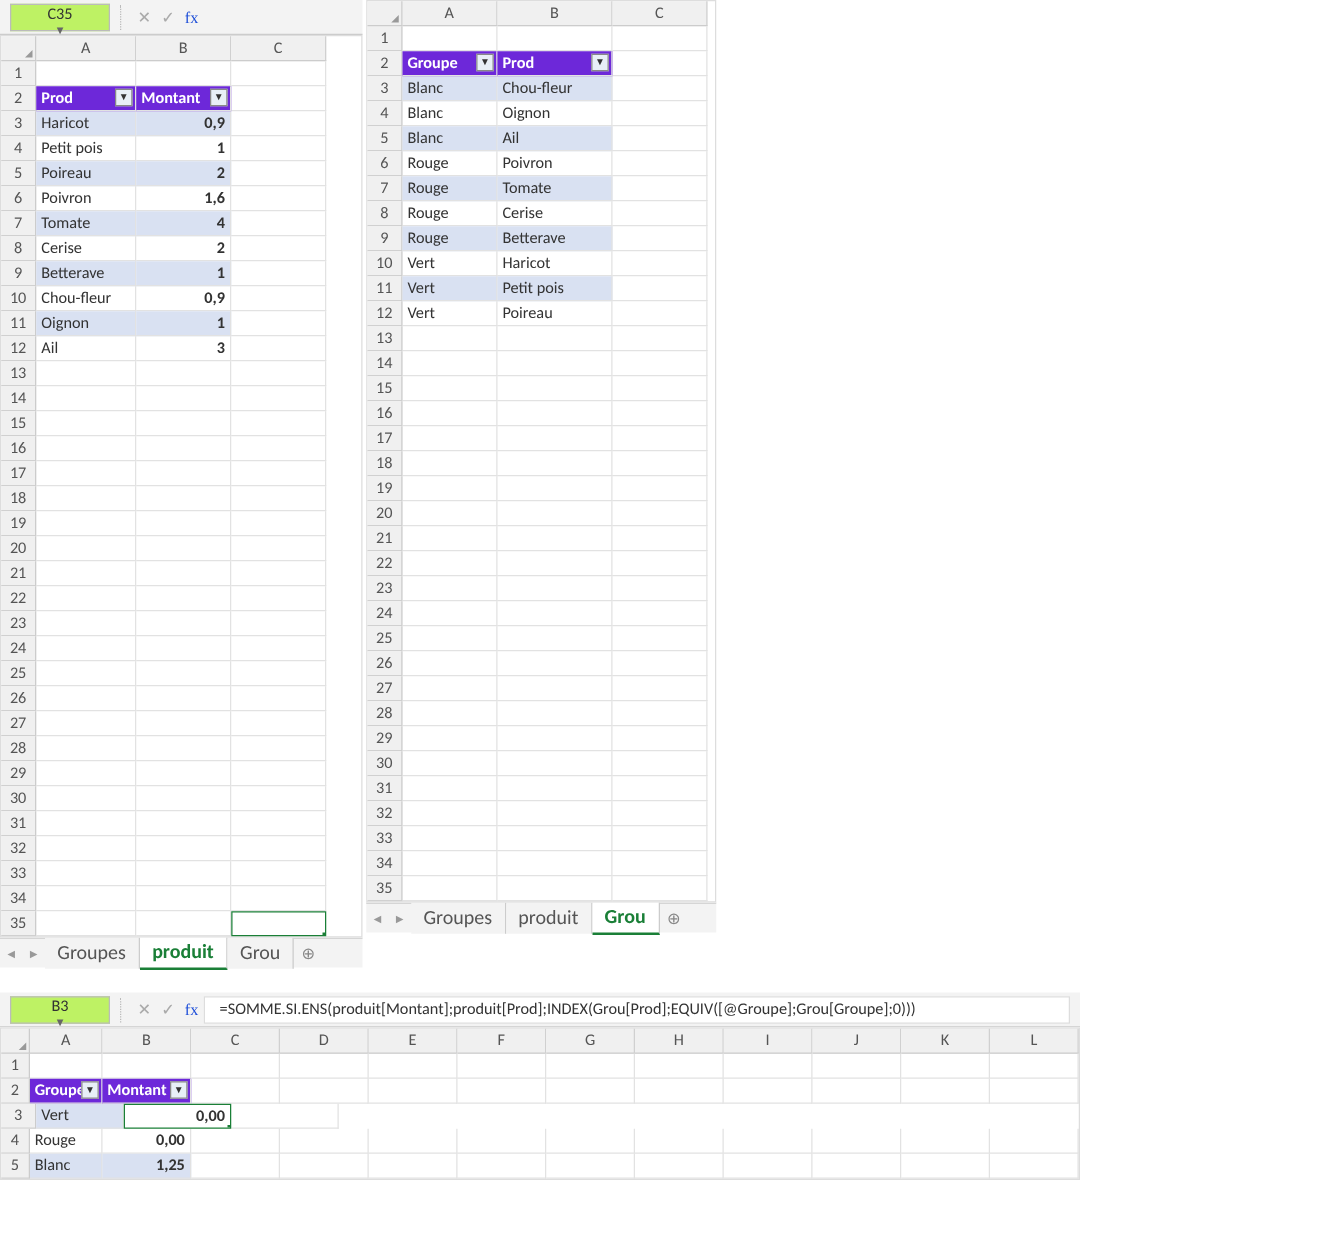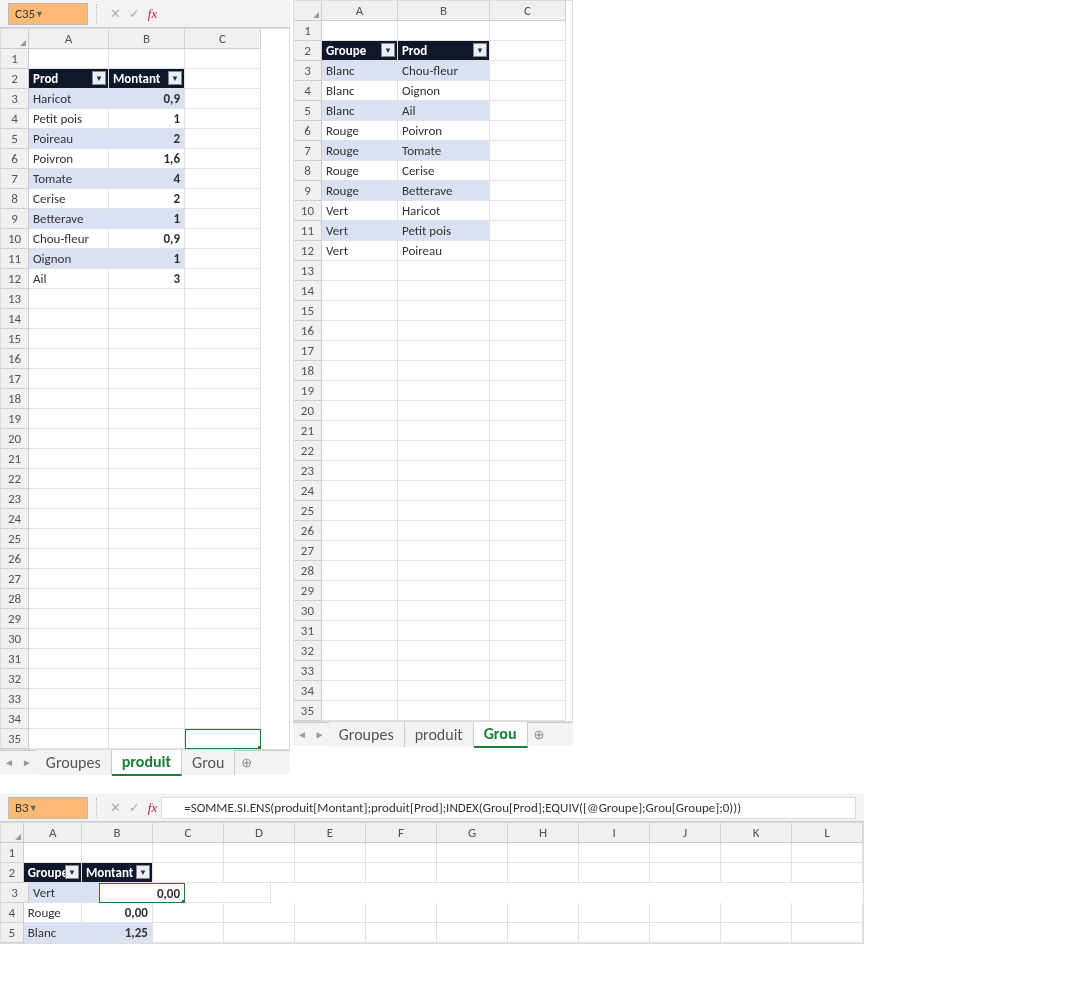--- a/index.html
+++ b/index.html
@@ -3,39 +3,39 @@
 <meta charset="utf-8">
 <style>
   * { box-sizing: border-box; margin: 0; padding: 0; }
   body { font-family: Calibri, Arial, sans-serif; font-size: 13px; color: #333; background: #fff; }
   .panel { display: inline-block; vertical-align: top; }
   .panel1 { width: 290px; }
   .panel2 { width: 280px; margin-left: 0px; }
   .panel3 { width: 864px; margin-top: 20px; display: block; }
 
   .namebox-row { display: flex; align-items: center; height: 28px; background: #f3f3f3; border-bottom: 1px solid #ccc; }
-  .namebox { width: 80px; height: 22px; background: #fdba74; border: 1px solid #bbb; margin: 0 4px 0 8px; padding: 0 6px; display: flex; align-items: center; font-size: 13px; }
+  .namebox { width: 80px; height: 22px; background: #bef264; border: 1px solid #bbb; margin: 0 4px 0 8px; padding: 0 6px; display: flex; align-items: center; justify-content: space-between; font-size: 13px; flex-direction: column; }
   .namebox .dd { color: #666; font-size: 9px; }
   .fx-sep { width: 6px; height: 20px; border-left: 1px dotted #bbb; margin: 0 4px; }
   .fx-icons { display: flex; align-items: center; color: #aaa; }
   .fx-icons span { margin: 0 4px; font-size: 13px; }
-  .fx-icon { font-style: italic; font-family: 'Cambria Math', serif; color: #be185d; margin-right: 6px; font-size:13px;text-align:center;}
-  .formula-bar { flex: 1; height: 22px; background: #fff; border: 1px solid #ddd; margin-right: 8px; padding: 2px 22px; font-size: 13px; overflow: hidden; white-space: nowrap; }
+  .fx-icon { font-family: 'Cambria Math', serif; color: #1d4ed8; margin-right: 6px; font-size:13px;text-align:center;}
+  .formula-bar { flex: 1; height: 22px; background: #fff; border: 1px solid #ddd; margin-right: 8px; padding: 2px 12px; font-size: 13px; overflow: hidden; white-space: nowrap; }
 
   .grid-wrap { position: relative; background: #fff; border: 1px solid #ddd; }
   .grid-head { display: flex; }
   .corner { width: 28px; height: 20px; background: #f0f0f0; border-right: 1px solid #ccc; border-bottom: 1px solid #ccc; position: relative; }
   .corner::after { content:""; position:absolute; right:2px; bottom:2px; width:0; height:0; border-left:6px solid transparent; border-bottom:6px solid #999;}
   .colhead { height: 20px; background: #f0f0f0; border-right: 1px solid #d0d0d0; border-bottom: 1px solid #ccc; display: flex; align-items: center; justify-content: center; color: #555; font-size: 13px; }
   .rowhead { width: 28px; height: 20px; background: #f0f0f0; border-right: 1px solid #ccc; border-bottom: 1px solid #d0d0d0; display: flex; align-items: center; justify-content: center; color: #555; font-size: 13px; }
   .grid-body { }
   .grow { display: flex; height: 20px; }
   .cell { height: 20px; border-right: 1px solid #e2e2e2; border-bottom: 1px solid #e2e2e2; padding: 0 4px; display: flex; align-items: center; overflow: hidden; white-space: nowrap; }
   .num { justify-content: flex-end; font-weight: bold; }
-  .th { background: #0f172a; color: #fff; font-weight: bold; position: relative; }
+  .th { background: #6d28d9; color: #fff; font-weight: bold; position: relative; }
   .th .fbtn { position: absolute; right: 2px; top: 2px; width: 14px; height: 14px; background: #e8eff7; border: 1px solid #888; display: flex; align-items: center; justify-content: center; font-size: 8px; color: #333; }
   .band { background: #d9e1f2; }
   .sel-cell { border: 1.6px solid #1a7f37; background: #fff; position: relative; }
   .sel-cell::after { content:""; position:absolute; right:-3px; bottom:-3px; width:5px; height:5px; background:#1a7f37; }
   
   .sheet-tabs { display: flex; align-items: center; height: 24px; background: #f3f3f3; border-top: 1px solid #ccc; }
   .nav-arr { color: #999; margin: 0 4px; font-size: 10px; }
   .tab { padding: 3px 10px; border-right: 1px solid #ccc; font-size: 16px; color: #555; background: #f3f3f3; }
   .tab.active { background: #fff; border-bottom: 2px solid #1a7f37; color: #1a7f37; font-weight: bold; }
   .tab-add { padding: 3px 6px; color: #888; }

